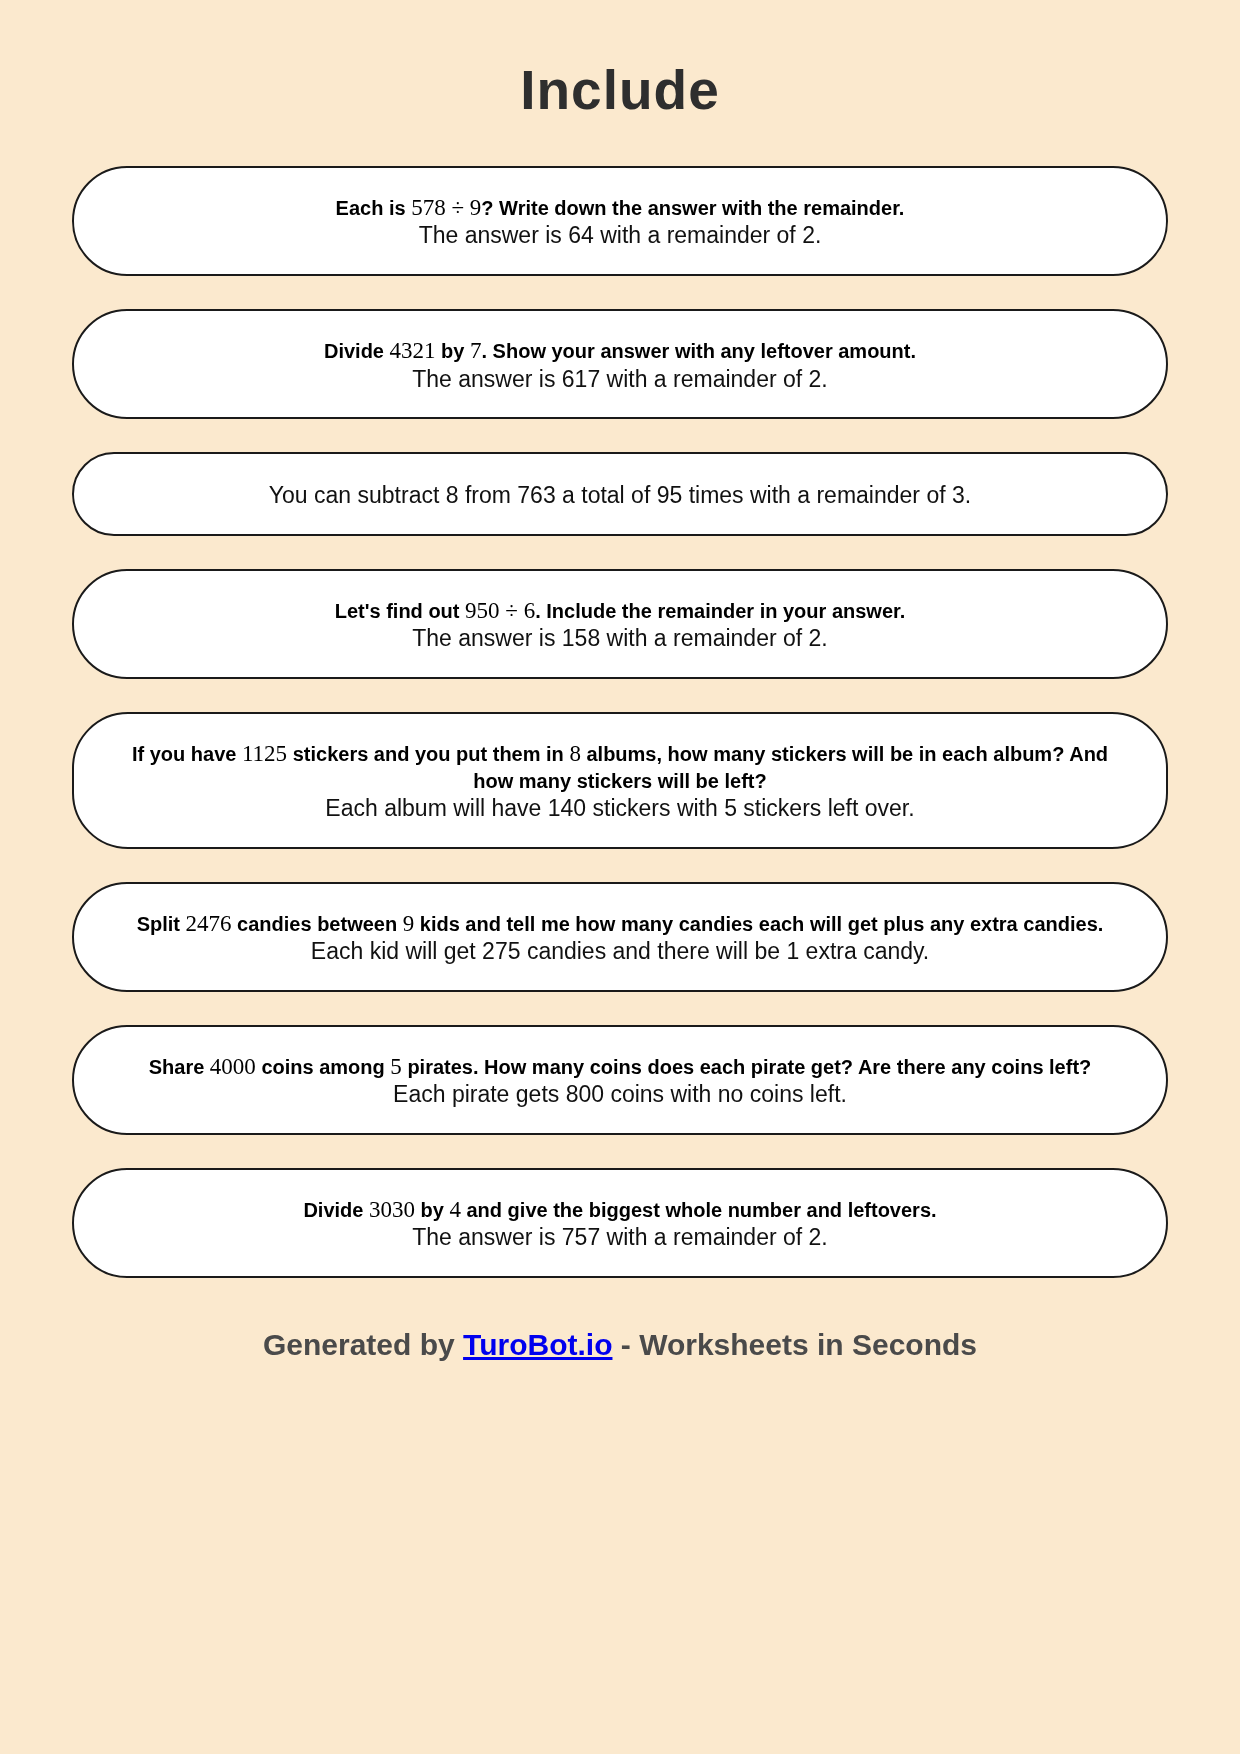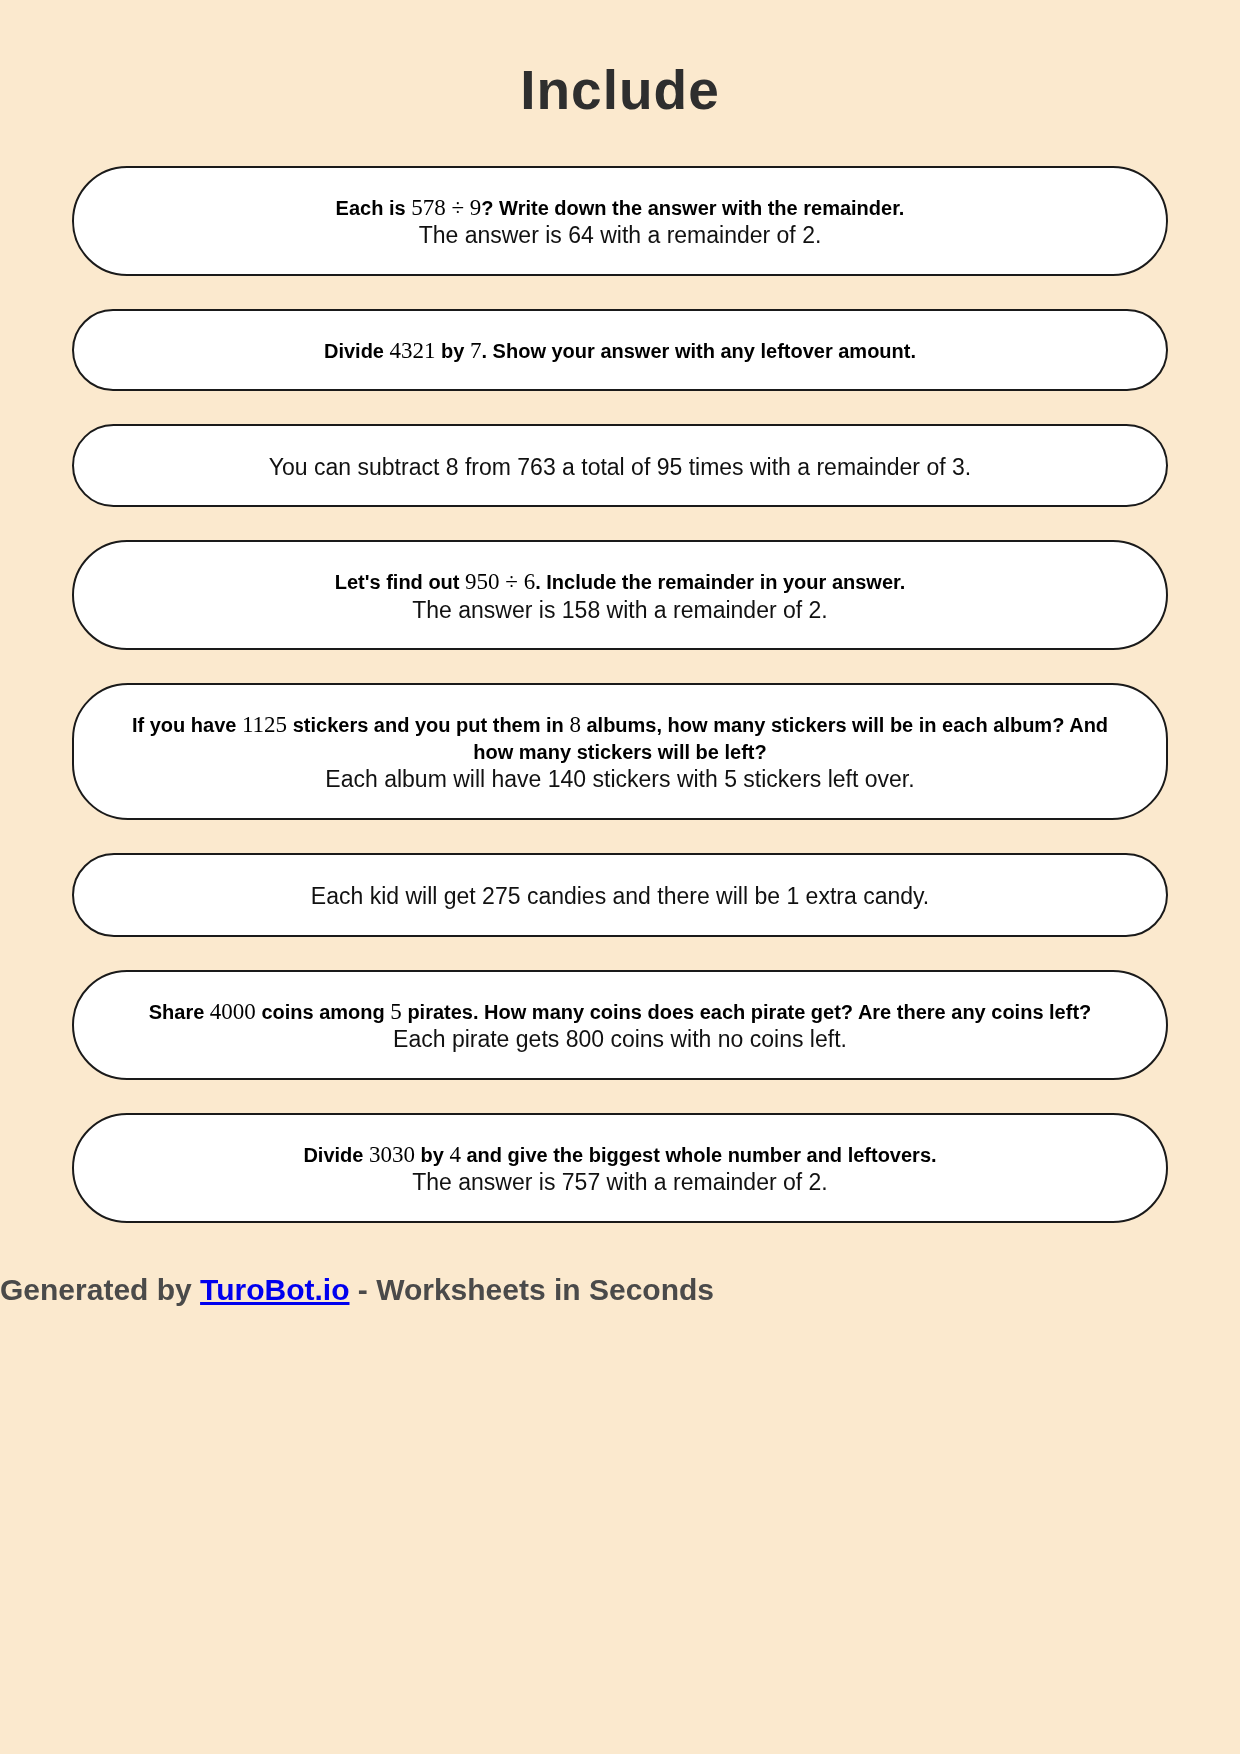--- a/index.html
+++ b/index.html
@@ -59,21 +59,21 @@
     line-height:1;
   }
   .answer{
     font-size:23px;
     font-weight:400;
     color:var(--answer-ink);
     line-height:1.25;
   }
   .footer{
     margin-top:50px;
-    text-align:left;
+    text-align:center;
     font-size:30px;
     font-weight:bold;
     color:var(--footer-ink);
   }
   .footer-link{
     color:var(--link);
     text-decoration:underline;
     font-weight:bold;
   }
 </style>
@@ -83,33 +83,35 @@
 <div class="page">
   <h1 class="title">Include</h1>
 
   <main class="cards">
       <section class="card">
         <p class="question"><span class="qseg">Each is </span><span class="math">578 ÷ 9</span><span class="qseg">? Write down the answer with the remainder.</span></p>
         <p class="answer">The answer is 64 with a remainder of 2.</p>
       </section>
       <section class="card">
         <p class="question"><span class="qseg">Divide </span><span class="math">4321</span><span class="qseg"> by </span><span class="math">7</span><span class="qseg">. Show your answer with any leftover amount.</span></p>
+        <p class="answer">The answer is 617 with a remainder of 2.</p>
       </section>
       <section class="card">
         <p class="answer">You can subtract 8 from 763 a total of 95 times with a remainder of 3.</p>
       </section>
       <section class="card">
         <p class="question"><span class="qseg">Let's find out </span><span class="math">950 ÷ 6</span><span class="qseg">. Include the remainder in your answer.</span></p>
         <p class="answer">The answer is 158 with a remainder of 2.</p>
       </section>
       <section class="card">
         <p class="question"><span class="qseg">If you have </span><span class="math">1125</span><span class="qseg"> stickers and you put them in </span><span class="math">8</span><span class="qseg"> albums, how many stickers will be in each album? And how many stickers will be left?</span></p>
         <p class="answer">Each album will have 140 stickers with 5 stickers left over.</p>
       </section>
       <section class="card">
+        <p class="question"><span class="qseg">Split </span><span class="math">2476</span><span class="qseg"> candies between </span><span class="math">9</span><span class="qseg"> kids and tell me how many candies each will get plus any extra candies.</span></p>
         <p class="answer">Each kid will get 275 candies and there will be 1 extra candy.</p>
       </section>
       <section class="card">
         <p class="question"><span class="qseg">Share </span><span class="math">4000</span><span class="qseg"> coins among </span><span class="math">5</span><span class="qseg"> pirates. How many coins does each pirate get? Are there any coins left?</span></p>
         <p class="answer">Each pirate gets 800 coins with no coins left.</p>
       </section>
       <section class="card">
         <p class="question"><span class="qseg">Divide </span><span class="math">3030</span><span class="qseg"> by </span><span class="math">4</span><span class="qseg"> and give the biggest whole number and leftovers.</span></p>
         <p class="answer">The answer is 757 with a remainder of 2.</p>
       </section>

